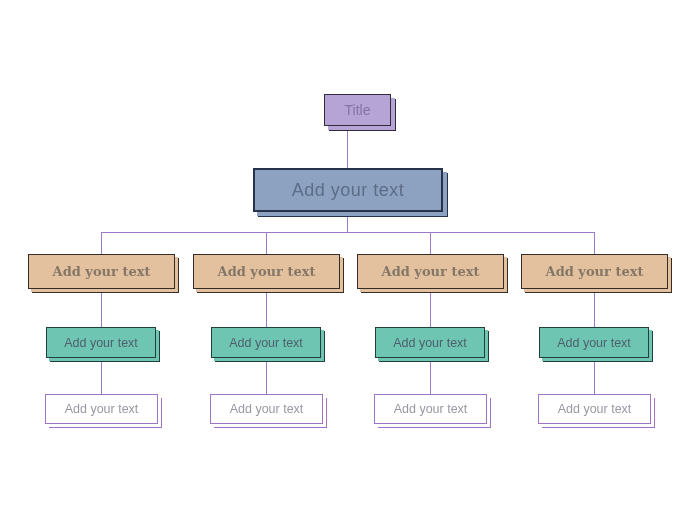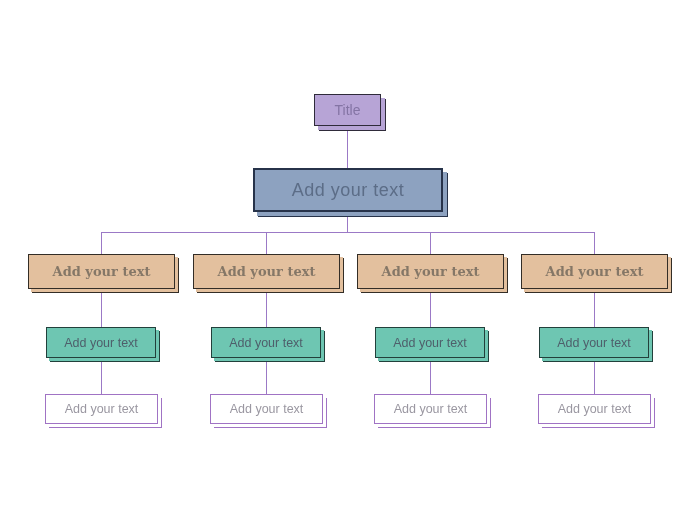--- a/index.html
+++ b/index.html
@@ -24,21 +24,21 @@
   .line.v{width:1px;}
   .line.h{height:1px;}
   .box{
     position:absolute;
     display:flex;align-items:center;justify-content:center;
     text-align:center;
     cursor:pointer;
     white-space:nowrap;
   }
   .box.title{
-    left:314px;top:94px;width:67px;height:32px;
+    left:324px;top:94px;width:67px;height:32px;
     background:var(--title-fill);
     border:1.5px solid var(--title-border);
     box-shadow:4px 4px 0 0 var(--title-fill), 5px 5px 0 0 var(--title-border);
     color:var(--title-text);
     font-size:14px;
   }
   .box.root{
     left:253px;top:168px;width:190px;height:44px;
     background:var(--root-fill);
     border:2px solid var(--root-border);

